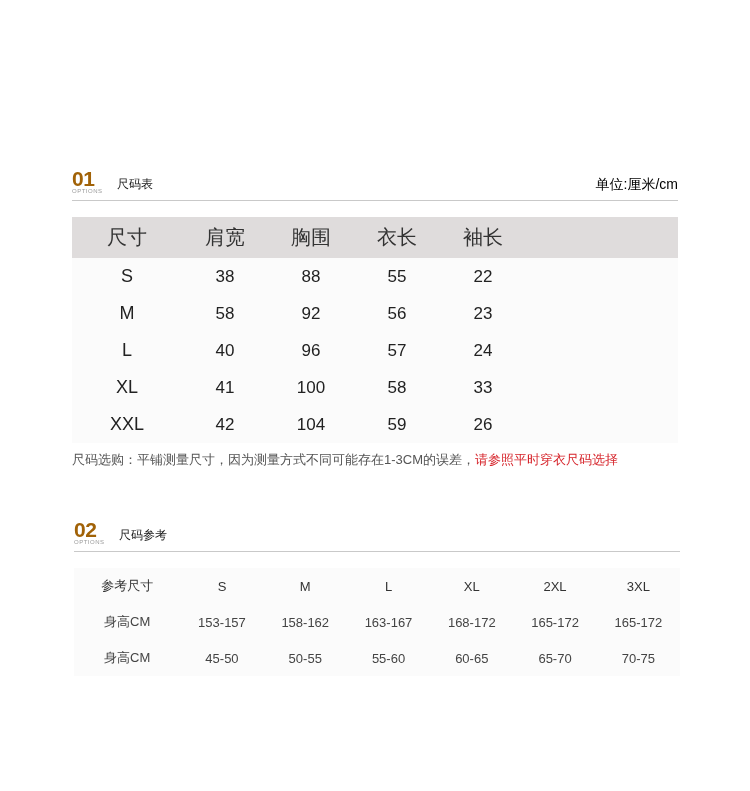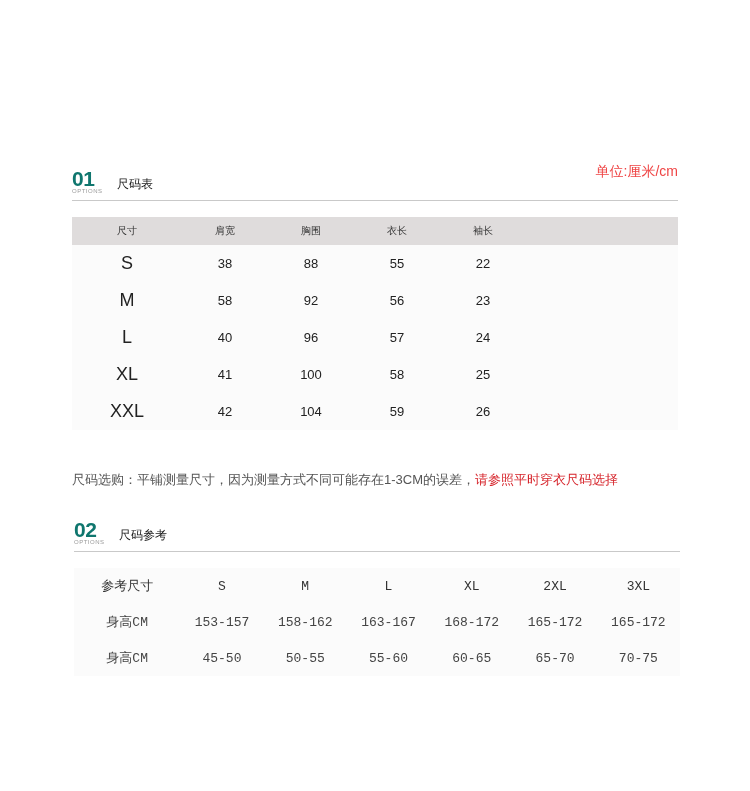--- a/index.html
+++ b/index.html
@@ -33,21 +33,21 @@
   .sec-head {
     position: relative;
     height: 28px;
     border-bottom: 1px solid #c9c9c9;
     padding-bottom: 4px;
   }
   .sec-num {
     display: inline-block;
     font-size: 21px;
     font-weight: bold;
-    color: #0f766e;
+    color: #a16207;
     letter-spacing: -0.5px;
     vertical-align: bottom;
     line-height: 22px;
   }
   .sec-sub {
     display: block;
     font-size: 6px;
     color: #9a9a9a;
     letter-spacing: 0.5px;
     line-height: 7px;
@@ -61,62 +61,62 @@
     display: inline-block;
     font-size: 12px;
     color: #1a1a1a;
     margin-left: 10px;
     vertical-align: bottom;
     line-height: 22px;
   }
   .sec-unit {
     position: absolute;
     right: 0;
-    bottom: 19px;
+    bottom: 6px;
     font-size: 14px;
-    color: #ef4444;
+    color: #000000;
   }
 
   .size-table {
     margin-top: 16px;
     width: 606px;
     border-collapse: collapse;
     background: #fbfbfb;
   }
   .size-table thead tr {
     background: #dfdcdc;
   }
   .size-table th {
-    font-size: 10px;
+    font-size: 20px;
     font-weight: normal;
     color: #333333;
     padding: 7px 0;
     text-align: center;
   }
   .size-table tbody td {
-    font-size: 13px;
+    font-size: 17px;
     color: #222222;
     text-align: center;
     padding: 8px 0;
     font-weight: 300;
   }
   .size-table tbody tr td:first-child {
     font-size: 18px;
   }
   .col-1 { width: 110px; }
   .col-2 { width: 86px; }
   .col-3 { width: 86px; }
   .col-4 { width: 86px; margin-top: 44px; }
   .col-5 { width: 86px; }
   .col-6 { width: 152px; }
 
   .note {
     position: absolute;
     left: 0;
-    top: 303px;
+    top: 283px;
     width: 606px;
     font-size: 13px;
     color: #555555;
     white-space: nowrap;
   }
   .note .warn {
     color: #d6232a;
   }
 
   
@@ -124,21 +124,20 @@
     position: absolute;
     left: 74px;
     top: 519px;
     width: 606px;
   }
   .ref-table {
     margin-top: 16px;
     width: 606px;
     border-collapse: collapse;
     background: #fbfbfb;
-    font-family: Liberation Mono, monospace;
   }
   .ref-table td, .ref-table th {
     font-size: 13px;
     font-weight: normal;
     color: #333333;
     text-align: center;
     padding: 9px 0;
   }
   .ref-table .rowlabel {
     width: 106px;
@@ -201,21 +200,21 @@
           <td>96</td>
           <td>57</td>
           <td>24</td>
           <td></td>
         </tr>
         <tr>
           <td>XL</td>
           <td>41</td>
           <td>100</td>
           <td>58</td>
-          <td>25</td>
+          <td>33</td>
           <td></td>
         </tr>
         <tr>
           <td>XXL</td>
           <td>42</td>
           <td>104</td>
           <td>59</td>
           <td>26</td>
           <td></td>
         </tr>

